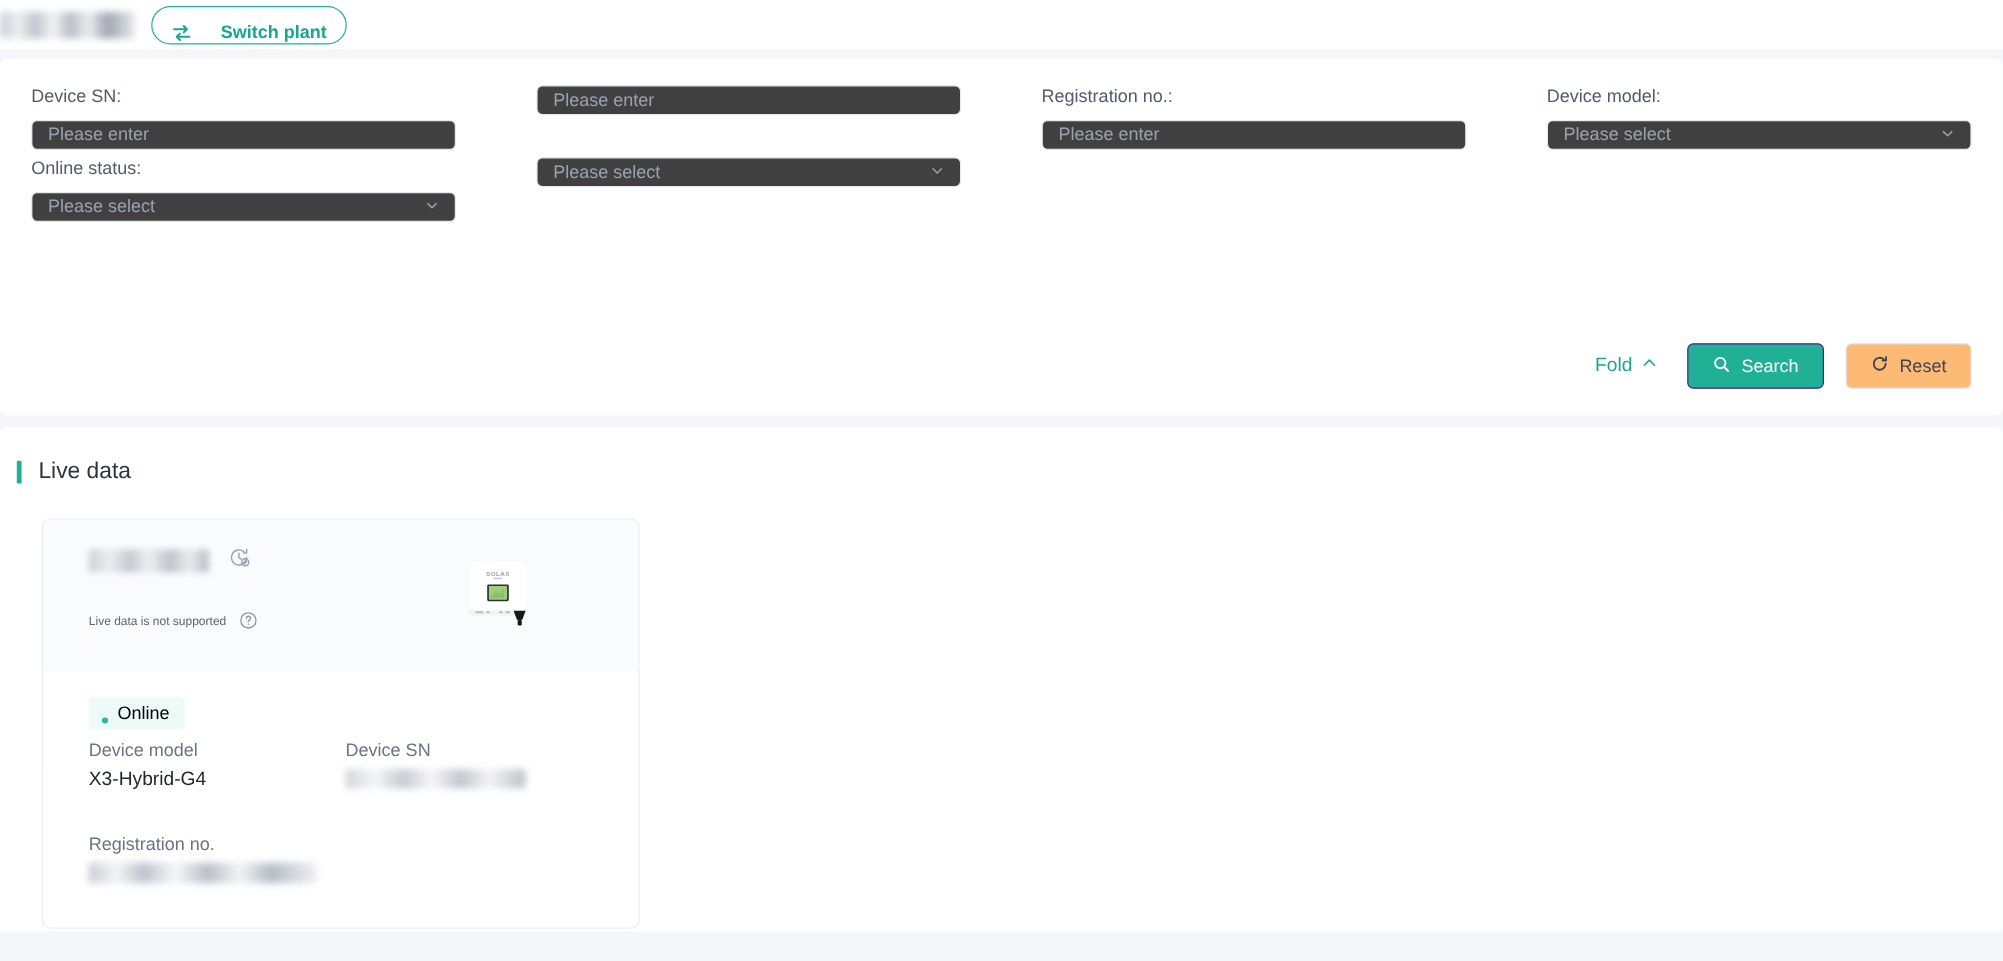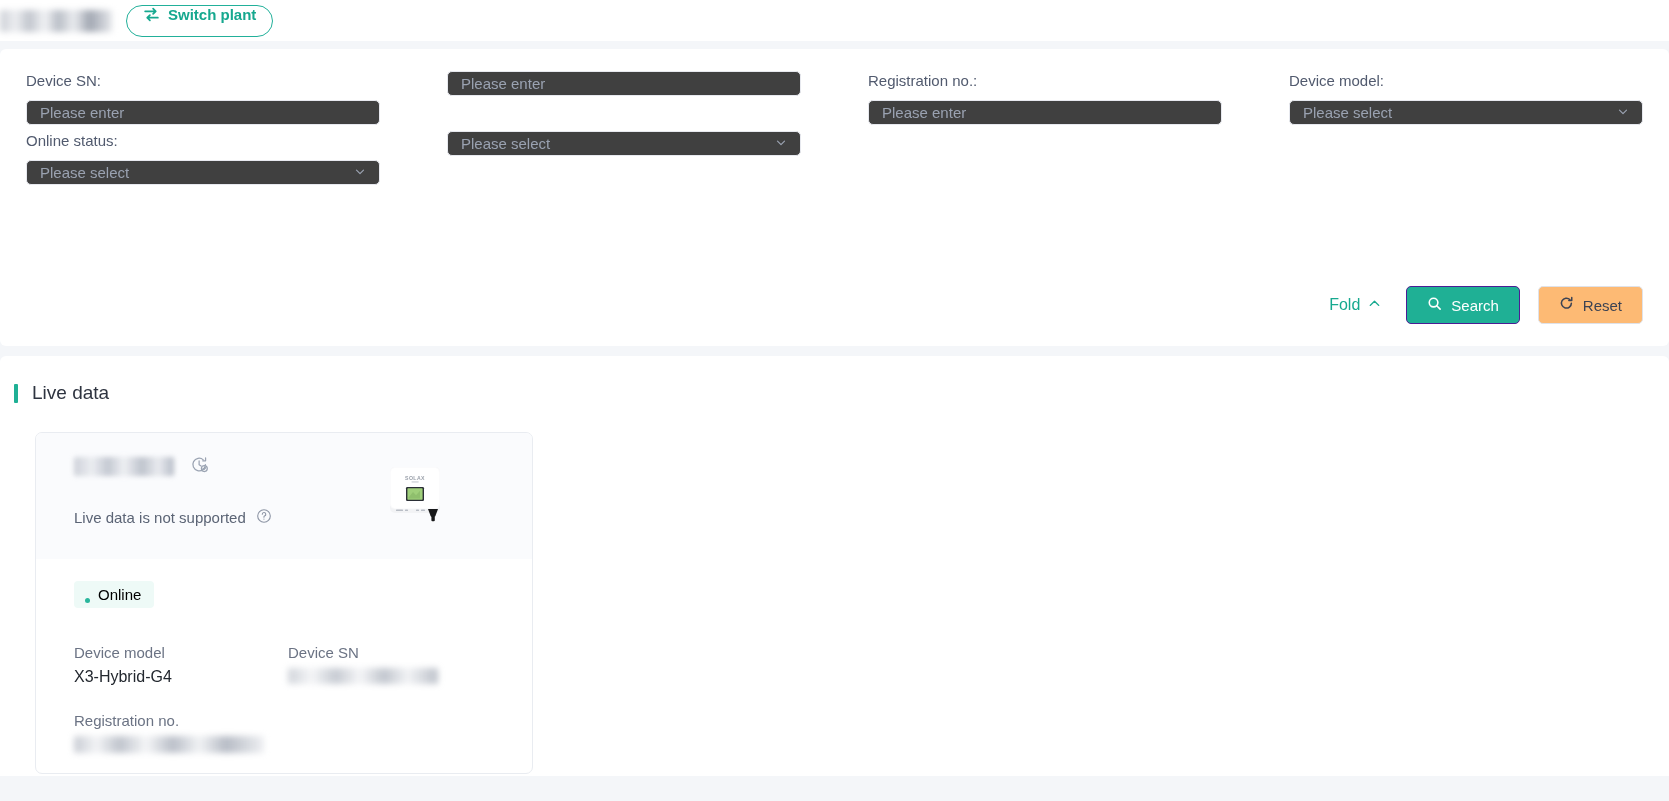--- a/index.html
+++ b/index.html
@@ -27,21 +27,21 @@
     background:
       linear-gradient(90deg,
         rgba(160,166,178,.55) 0%, rgba(205,209,216,.35) 14%,
         rgba(150,157,170,.60) 26%, rgba(215,218,224,.30) 40%,
         rgba(140,148,162,.62) 52%, rgba(200,205,213,.35) 66%,
         rgba(120,128,144,.70) 80%, rgba(190,195,204,.40) 100%);
     filter: blur(3px);
     border-radius: 2px;
   }
   .switch-plant {
-    display: inline-flex; align-items: flex-start; gap: 8px;
+    display: inline-flex; align-items: flex-end; gap: 24px;
     height: 32px;
     padding: 0 16px;
     border: 1px solid #22b09a;
     border-radius: 16px;
     color: #16a88f;
     background: #fff;
     font-size: 15px;
     font-weight: bold;
     cursor: pointer;
     white-space: nowrap;
@@ -179,21 +179,21 @@
         rgba(142,150,166,.50) 34%, rgba(210,214,221,.28) 50%,
         rgba(136,144,160,.52) 68%, rgba(198,203,212,.32) 84%,
         rgba(128,137,155,.55) 100%);
     filter: blur(2.6px);
     border-radius: 2px;
   }
   .history-icon { color: #9aa3b2; display:block; }
   .unsupported {
     margin-top: 30px;
     display: flex; align-items: center; gap: 10px;
-    font-size: 15px;
+    font-size: 10px;
     color: #5b6475;
   }
   .help-icon { color: #8d95a5; display:block; }
 
   .inverter-img {
     position: absolute;
     right: 88px;
     top: 26px;
     width: 58px;
     height: 68px;
@@ -209,22 +209,22 @@
     padding: 5px 13px 5px 11px;
   }
   .badge .dot {
     width: 5px; height: 5px; border-radius: 50%;
     background: #29b69c;
     display: inline-block;
   }
   .kv-grid {
     display: grid;
     grid-template-columns: 214px 1fr;
-    row-gap: 26px;
-    margin-top: 36px;
+    row-gap: 36px;
+    margin-top: 9px;
   }
   .kv-label {
     font-size: 15px;
     color: #6b7384;
     margin-bottom: 7px;
   }
   .kv-value {
     font-size: 16px;
     color: #23282f;
   }

